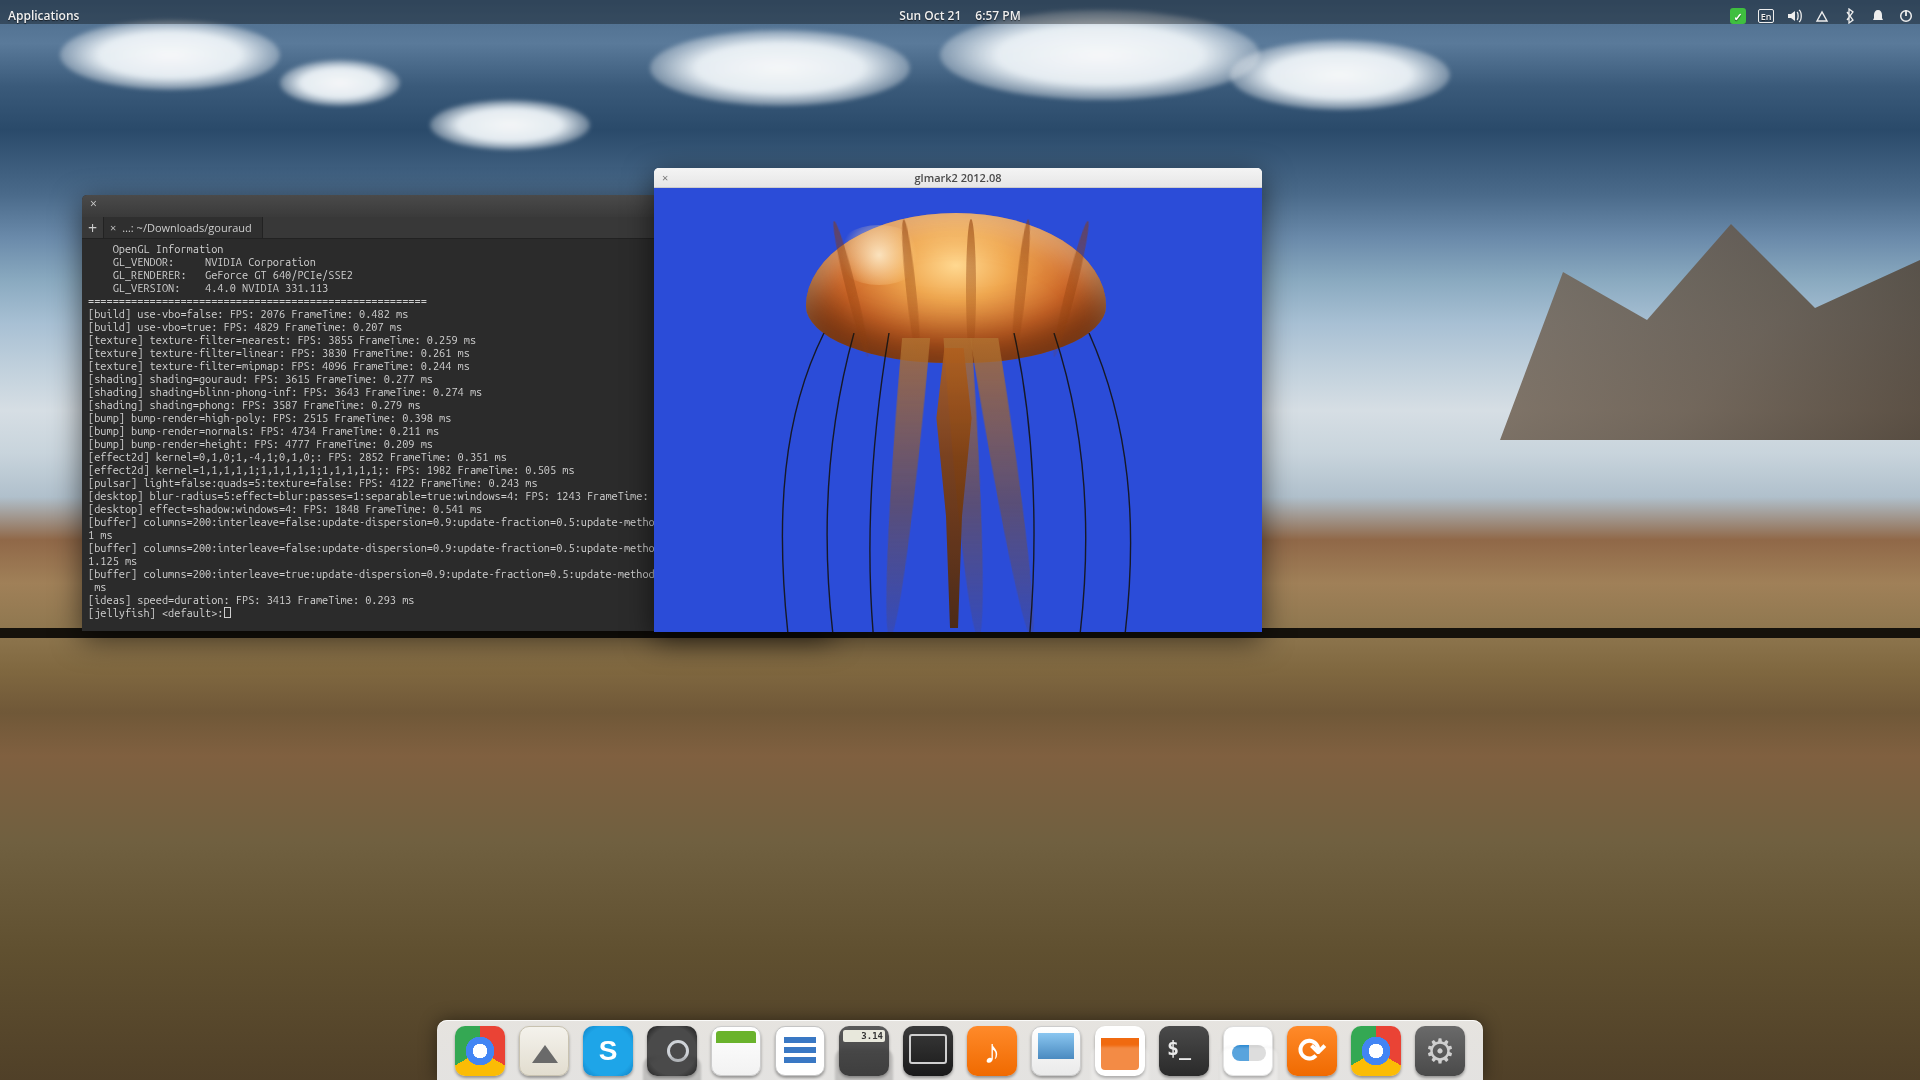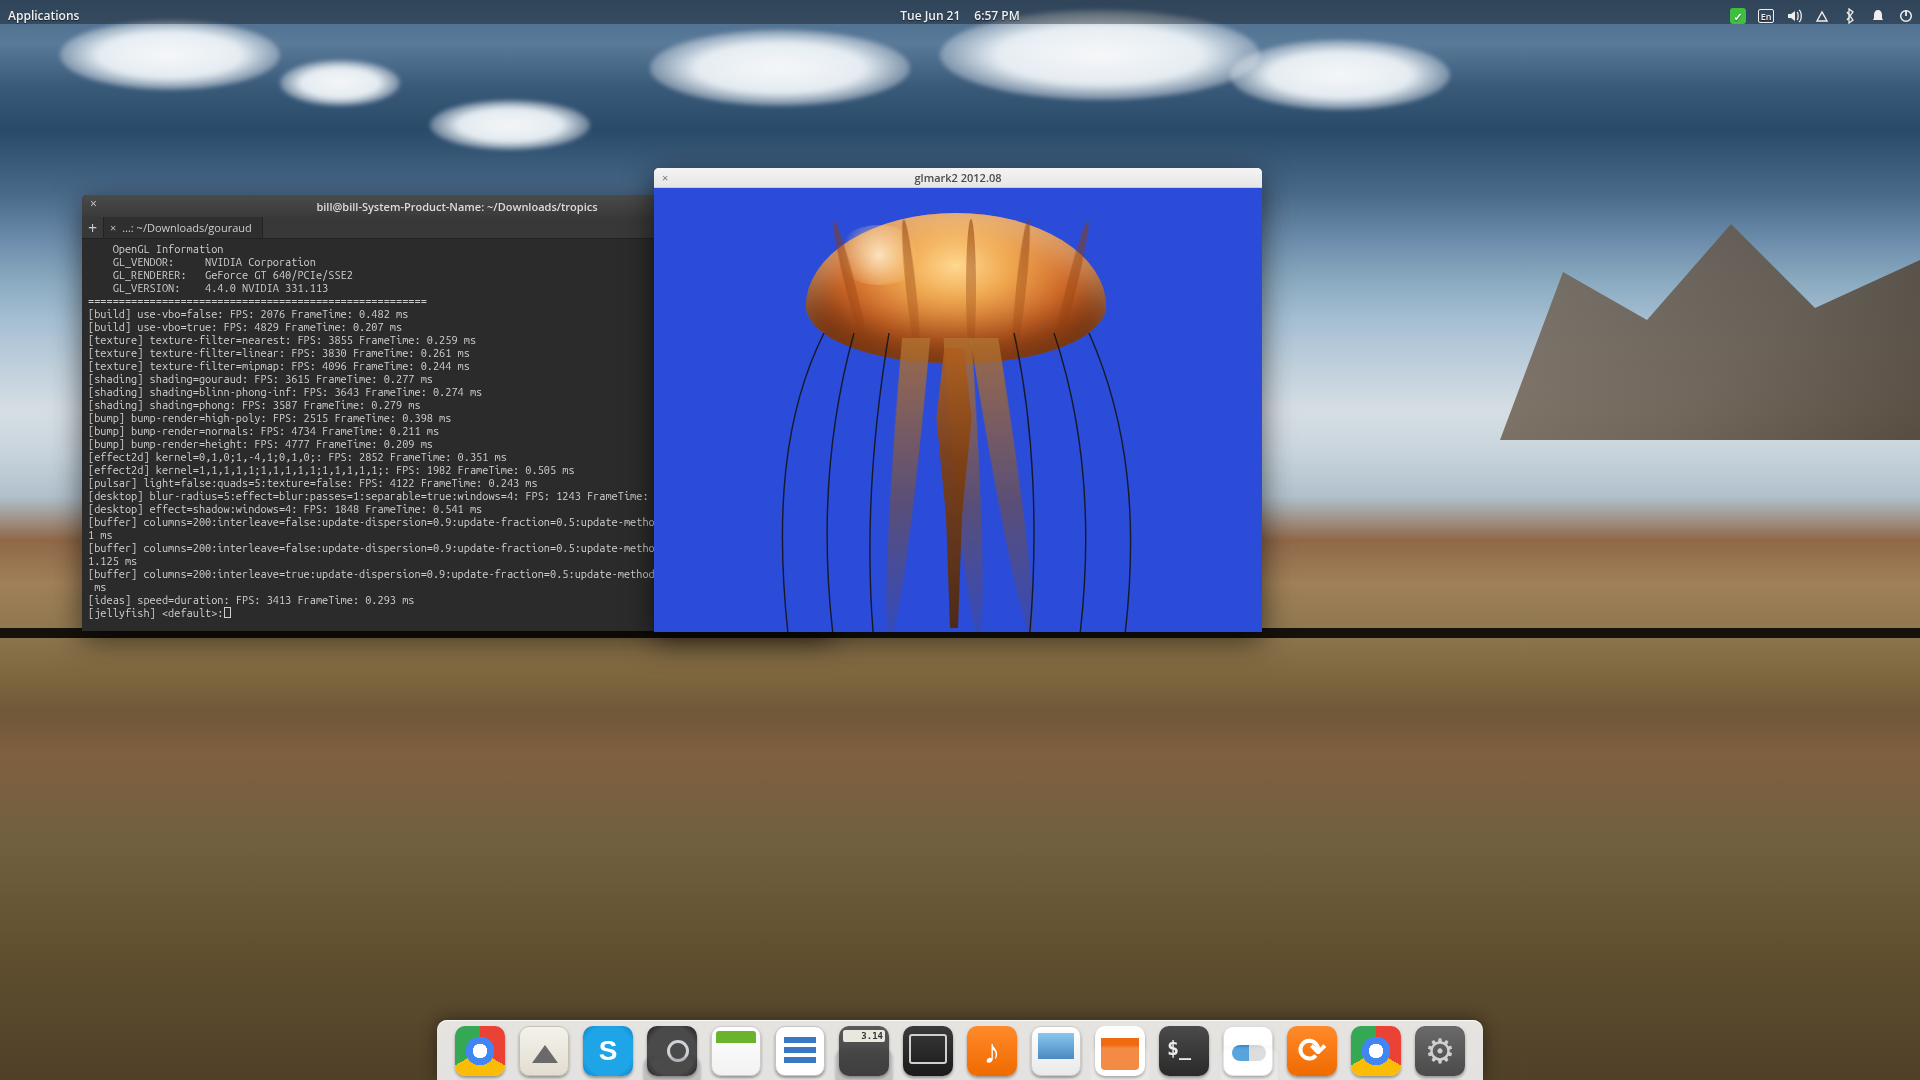--- a/index.html
+++ b/index.html
@@ -137,21 +137,21 @@
     <div class="cloud" style="left:940px; top:10px; width:320px; height:90px;"></div>
     <div class="cloud" style="left:1230px; top:40px; width:220px; height:70px;"></div>
   </div>
   <div class="mountain"></div>
   <div class="ground-shadow"></div>
 </div>
 
 <div class="panel">
   <div class="applications">Applications</div>
   <div class="center">
-    <span>Tue Jun 21</span>
+    <span>Sun Oct 21</span>
     <span>6:57 PM</span>
   </div>
   <div class="right">
     <span class="ind">
         <span class="ind-badge">✓</span>
       </span>
     <span class="ind">
         <span class="ind-outline">En</span>
       </span>
     <span class="ind">
@@ -180,21 +180,20 @@
           <circle cx="7" cy="7" r="5.3" fill="none" stroke="#eee" stroke-width="1.5"></circle>
           <line x1="7" y1="1" x2="7" y2="7" stroke="#eee" stroke-width="1.8"></line>
         </svg>
     </span>
   </div>
 </div>
 
 <div class="terminal">
   <div class="term-titlebar">
     <span class="term-close">×</span>
-    <span class="term-title">bill@bill-System-Product-Name: ~/Downloads/tropics</span>
   </div>
   <div class="term-tabs">
     <div class="term-tab-add">+</div>
     <div class="term-tab">
       <span class="tab-x">×</span>
       <span>…: ~/Downloads/gouraud</span>
     </div>
   </div>
   <div class="term-body" id="term-body">    OpenGL Information
     GL_VENDOR:     NVIDIA Corporation

